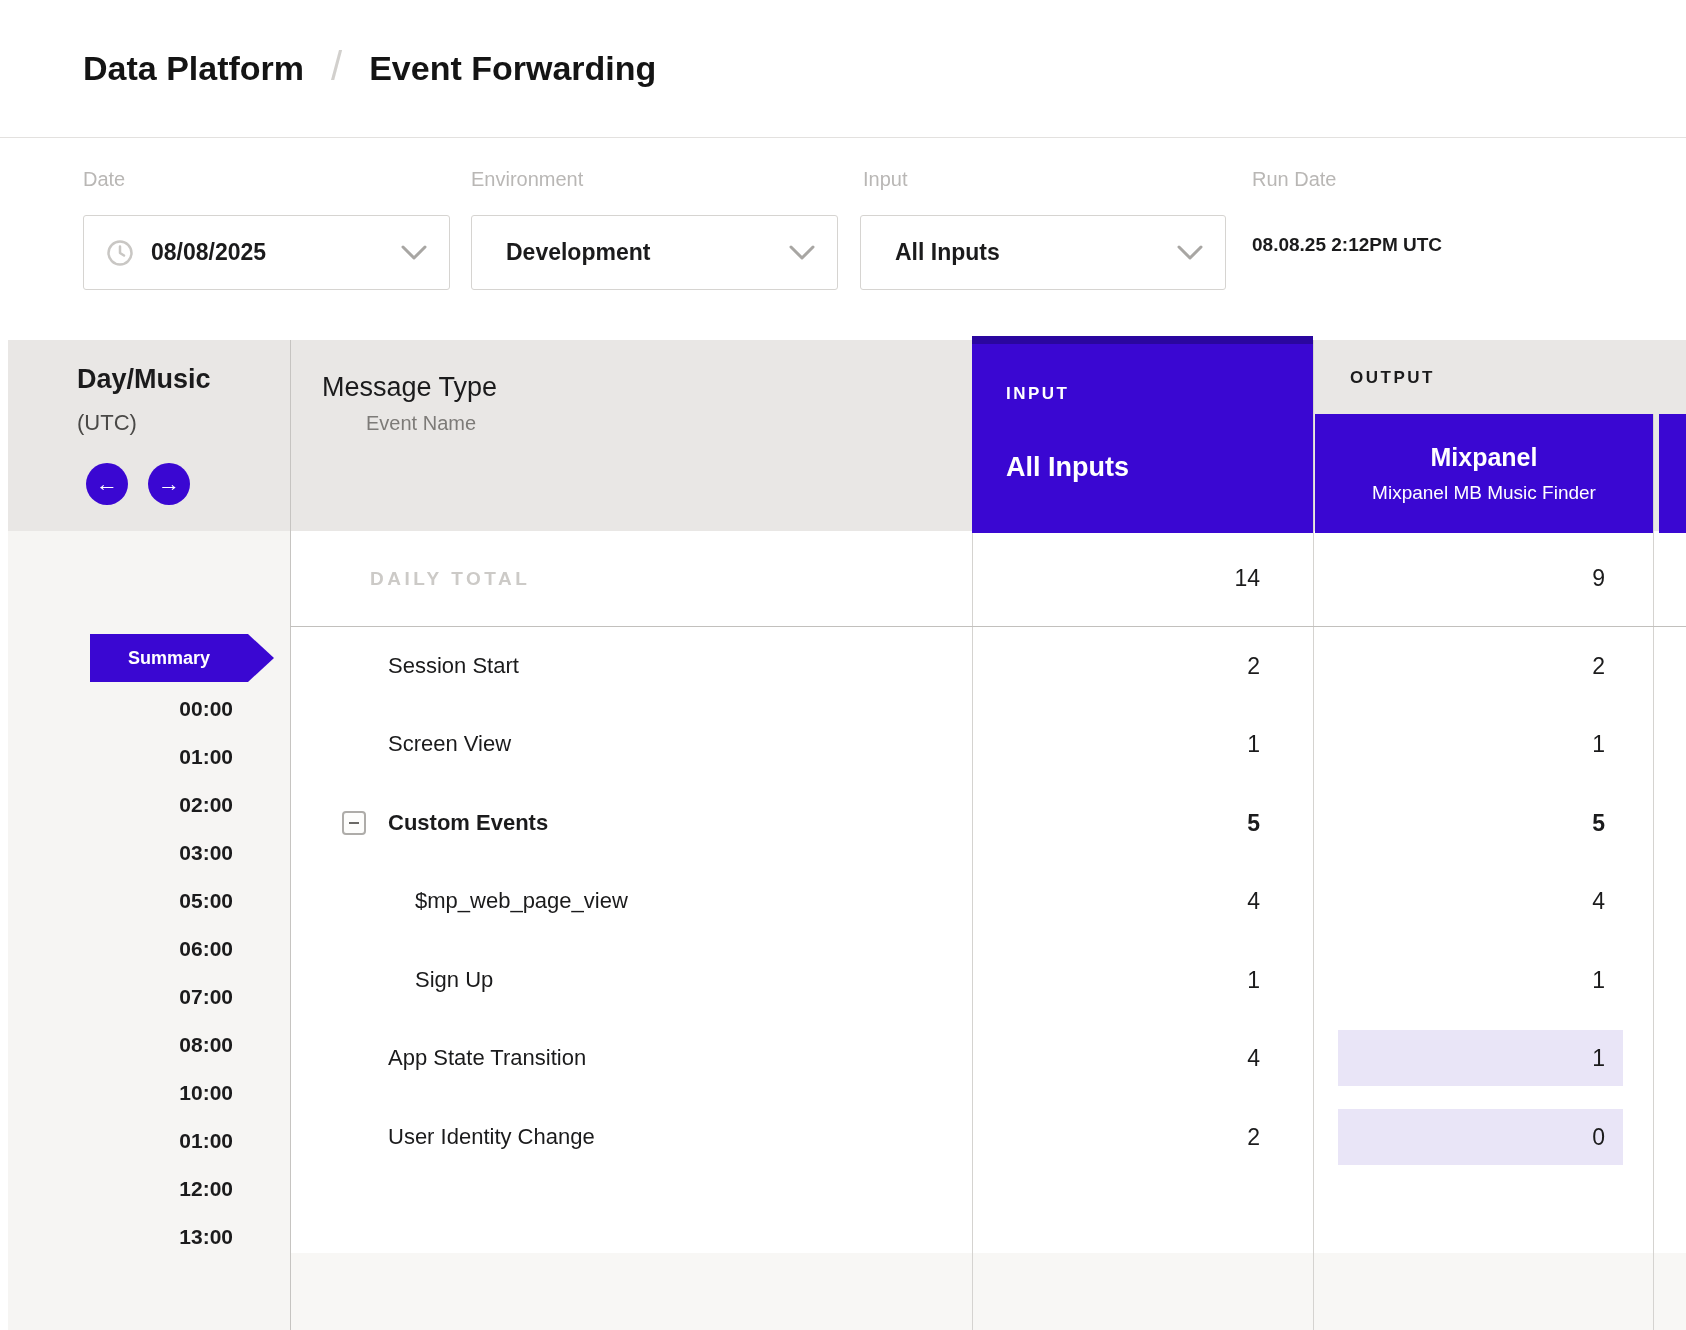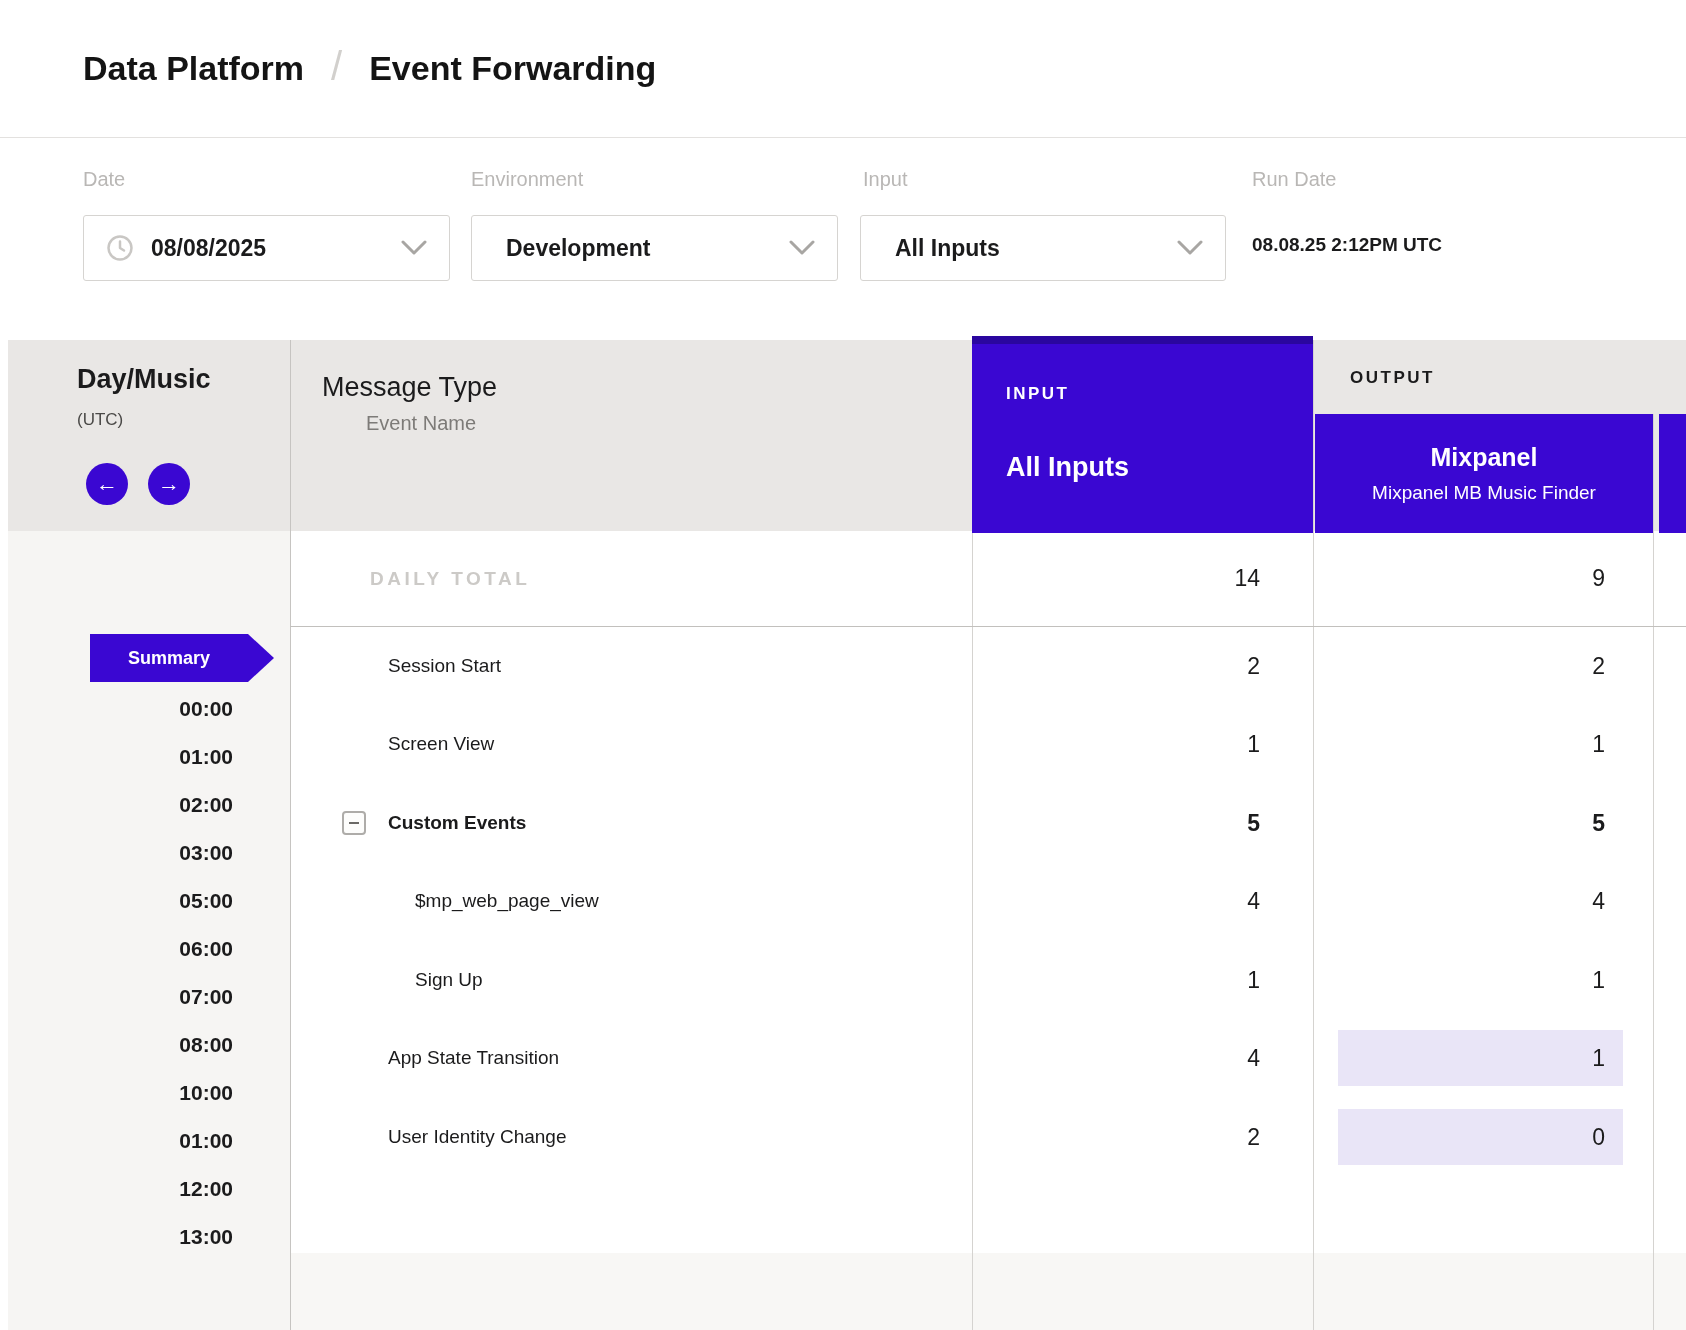--- a/index.html
+++ b/index.html
@@ -11,35 +11,35 @@
   }
   .abs{position:absolute;}
 
   
   .topbar{left:0;top:0;width:1686px;height:137px;background:#fff;border-bottom:1px solid #e3e1df;}
   .crumbs{left:83px;top:0;height:137px;display:flex;align-items:center;font-size:34px;font-weight:600;color:#141414;}
   .crumb-sep{color:#d2d0cd;font-weight:300;font-size:40px;margin:0 27px;transform:translateY(-2px);}
 
   
   .f-label{top:168px;font-size:20px;color:#b9b7b5;}
-  .f-box{top:215px;height:66px;background:#fff;border:1px solid #d6d4d1;border-radius:3px;
+  .f-box{top:215px;height:75px;background:#fff;border:1px solid #d6d4d1;border-radius:3px;
          box-sizing:border-box;display:flex;align-items:center;cursor:pointer;}
   .f-text{font-size:23px;font-weight:700;color:#1b1b1c;}
   .chev{position:absolute;right:22px;top:50%;transform:translateY(-50%);line-height:0;}
   .rundate-val{top:234px;font-size:19px;font-weight:700;color:#1b1b1c;}
 
   
   .head-band{left:8px;top:340px;width:1678px;height:191px;background:#e9e7e5;}
   .leftcol-bg{left:8px;top:531px;width:282px;height:799px;background:#f6f5f3;}
   .footer-bg{left:290px;top:1253px;width:1396px;height:77px;background:#f8f7f5;}
   .vline{position:absolute;width:1px;background:#d5d3d0;}
   .vline.main{background:#c6c4c1;}
 
   .dayhour-title{left:77px;top:364px;font-size:27px;font-weight:700;}
-  .dayhour-sub{left:77px;top:410px;font-size:17px;color:#4a4947;}
+  .dayhour-sub{left:77px;top:410px;font-size:22px;color:#4a4947;}
   .nav-btn{top:463px;width:42px;height:42px;border-radius:50%;background:var(--purple);
            display:flex;align-items:center;justify-content:center;color:#fff;font-size:22px;cursor:pointer;}
   .msgtype-title{left:322px;top:364px;font-size:27px;font-weight:400;margin-top:8px;}
   .msgtype-sub{left:366px;top:412px;font-size:20px;color:#7d7b78;}
 
   .eyebrow{font-size:17px;font-weight:700;letter-spacing:2.5px;}
   .input-hdr{left:972px;top:336px;width:341px;height:197px;background:var(--purple);
              border-top:8px solid var(--purple-dark);box-sizing:border-box;color:#fff;}
   .input-hdr .eyebrow{position:absolute;left:34px;top:40px;}
   .input-hdr .hdr-title{position:absolute;left:34px;top:108px;font-size:27px;font-weight:700;}
@@ -52,21 +52,21 @@
 
   
   .trow{position:absolute;left:290px;width:1396px;height:78px;}
   .dtotal{top:531px;height:96px;border-bottom:1px solid #c2c0bd;box-sizing:border-box;}
   .dtotal-label{position:absolute;left:80px;top:50%;transform:translateY(-50%);
                 font-size:19px;font-weight:700;letter-spacing:3.5px;color:#cccac7;}
   .cell{position:absolute;top:0;height:100%;display:flex;align-items:center;justify-content:flex-end;
         font-size:23px;color:#1b1b1c;}
   .cell-in{left:682px;width:288px;}
   .cell-out{left:1023px;width:292px;}
-  .row-label{position:absolute;left:98px;top:50%;transform:translateY(-50%);font-size:19px;color:#1b1b1c;white-space:nowrap;}
+  .row-label{position:absolute;left:98px;top:50%;transform:translateY(-50%);font-size:22px;color:#1b1b1c;white-space:nowrap;}
   .row-label.ind{left:125px;}
   .trow.bold .row-label,.trow.bold .cell{font-weight:700;}
   .hl-bg{position:absolute;left:1048px;top:11px;width:285px;height:56px;background:#e9e5f7;}
   .collapser{position:absolute;left:52px;top:50%;transform:translateY(-50%);width:20px;height:20px;
              border:2px solid #aeaca9;border-radius:4px;background:#fdfdfc;display:flex;align-items:center;
              justify-content:center;cursor:pointer;}
   .collapser::before{content:"";width:10px;height:2px;background:#6b6966;}
 
   
   .summary-badge{left:90px;top:634px;width:184px;height:48px;background:var(--purple);

